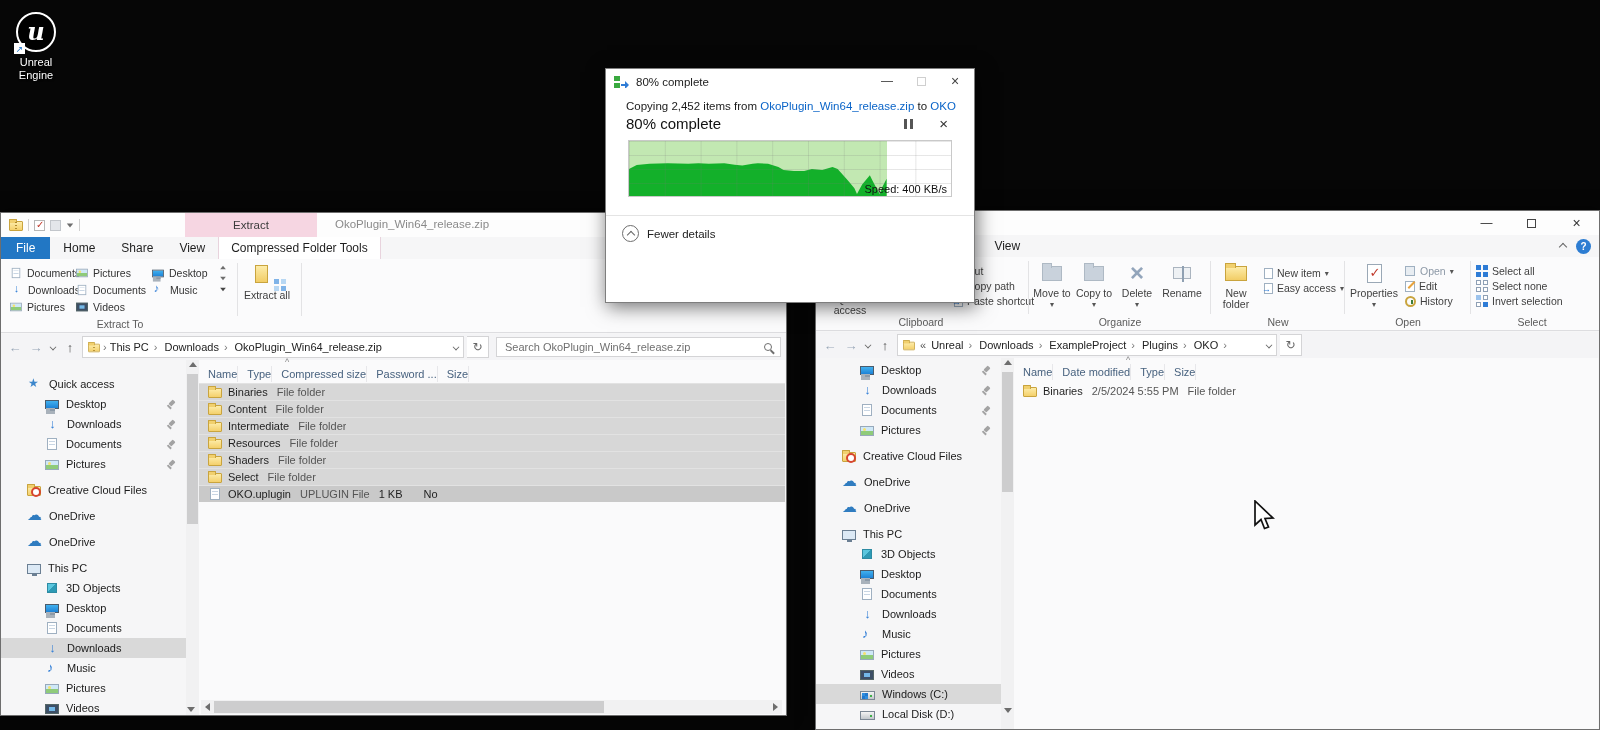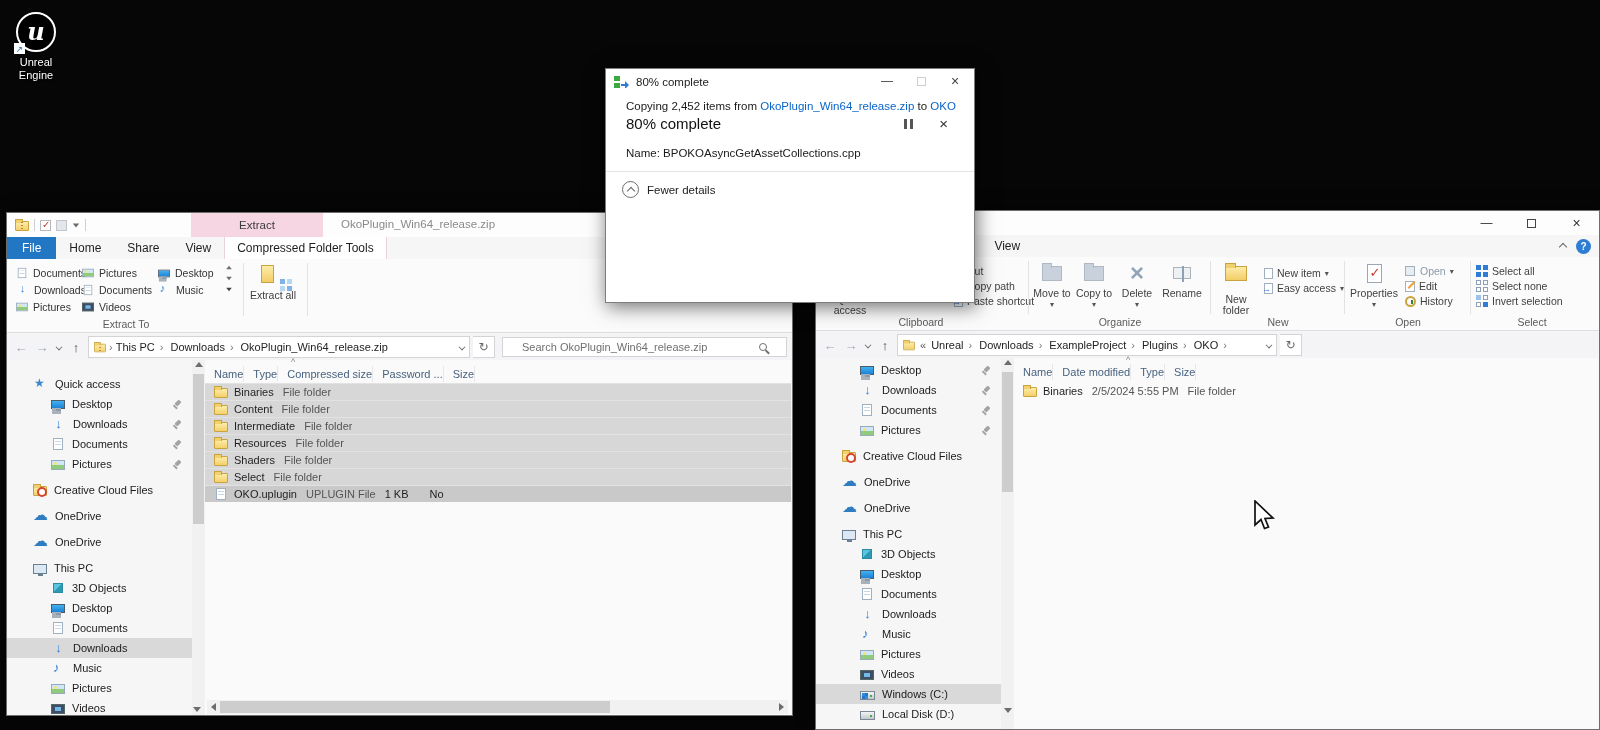--- a/index.html
+++ b/index.html
@@ -27,21 +27,21 @@
 .addrbar{position:absolute;left:0;right:0;height:26px;display:flex;align-items:center;background:#f4f4f6;padding:0 5px;gap:3px;}
 .navarrow{font-size:13px;color:#9aa8b8;width:18px;text-align:center;}
 .navarrow.dark{color:#444;}
 .addrbox{height:22px;background:#fff;border:1px solid #d4d4d6;display:flex;align-items:center;padding:0 4px;gap:2px;font-size:11px;color:#222;}
 .crumbwrap{display:flex;align-items:center;}
 .crumb{display:flex;align-items:center;white-space:nowrap;padding:0 1px;}
 .crumb::after{content:"›";color:#777;padding:0 5px;font-size:11px;}
 .crumbwrap.trail .crumb:last-child::after{content:"›";}
 .crumbwrap.notrail .crumb:last-child::after{content:"";padding:0;}
 .refreshseg{height:22px;width:22px;background:#fff;border:1px solid #d4d4d6;border-left:none;display:flex;align-items:center;justify-content:center;color:#666;font-size:12px;}
-.searchbox{height:20px;background:#fff;border:1px solid #d4d4d6;display:flex;align-items:center;padding:0 19px;}
+.searchbox{height:20px;background:#fff;border:1px solid #d4d4d6;display:flex;align-items:center;padding:0 8px;}
 .searchbox input{border:none;outline:none;flex:1;font-size:11px;color:#444;background:transparent;}
 .searchbox input::placeholder{color:#707070;}
 .body{position:absolute;left:0;right:0;bottom:0;}
 .sidebar{position:absolute;left:0;width:185px;top:0;bottom:0;overflow:hidden;}
 .sbitem{height:20px;display:flex;align-items:center;gap:7px;padding-left:26px;font-size:11px;color:#1b1b1b;}
 .sbitem.indent{padding-left:44px;}
 .sbitem.gap{margin-top:6px;}
 .sbitem.selected{background:#d9d9d9;}
 .sbitem .pin{display:none;margin-left:auto;margin-right:10px;}
 .sbitem.pinned .pin{display:block;}
@@ -164,21 +164,21 @@
 <body>
 
 <div id="ue-shortcut">
   <div id="ue-logo">
     <span class="u">u</span>
     <span class="sc">↗</span>
   </div>
   <div class="lbl">Unreal Engine</div>
 </div>
 
-<div class="window" id="lw" style="left:6px;top:212px;width:787px;height:504px;z-index:10;">
+<div class="window" id="lw" style="left:0;top:212px;width:787px;height:504px;z-index:10;">
   <div class="titlebar">
     <div class="qat">
       <span class="ic ic-zip"></span>
       <span class="sep"></span>
       <span class="checkicon"></span>
       <span class="greybox"></span>
       <span class="tri tri-down" style="transform:scale(.8);"></span>
       <span class="sep"></span>
     </div>
   </div>
@@ -656,21 +656,21 @@
     </div>
     <div class="rbig" style="left:342px;width:48px;">
       <div class="ricon">
           <span class="ri-rename"></span>
         </div>
       <span>Rename</span>
     </div>
     <div class="rgroup-label" style="left:216px;width:176px;">Organize</div>
     <div class="rsep" style="left:394px;"></div>
 
-    <div class="rbig" style="left:398px;width:44px;justify-content:space-between;">
+    <div class="rbig" style="left:398px;width:44px;">
       <div class="ricon">
           <span class="ri-folder"></span>
         </div>
       <span>New folder</span>
     </div>
     <div class="rsmallcol" style="left:446px;top:10px;">
       <div class="rsmall">
           <span class="si si-doc"></span>
           <span>New item</span>
           <span class="dd">▾</span>
@@ -945,22 +945,30 @@
     <a href="#">OKO</a>
   </div>
   <div class="dheadrow">
     <span class="dheading">80% complete</span>
     <span class="pausebtn">
         <i></i>
         <i></i>
       </span>
     <span class="dcancel">×</span>
   </div>
+  <div class="speedchart">
+    <div class="chart-fill" style="width: 80%;">
+      <svg viewBox="0 0 100 57" preserveAspectRatio="none">
+        <polygon fill="#13b02a" points="0,29 3,25 8,23.5 15,23 23,23.5 27,23 31,23.5 37,23 41,24.5 44,25.5 48,23.5 50,23 54,23.5 58,27 60,30 64,31 68,31 71,29 75,30 79,27 81,29 83,35 85,41 87.5,49 88.5,55 90.5,45 93.5,35.5 94.5,41 96.5,51 97.3,55 98.5,47 100,39 100,57 0,57"></polygon>
+      </svg>
+    </div>
+    <div class="chart-grid"></div>
+    <span class="speedlabel">Speed: 400 KB/s</span>
+  </div>
   <div class="ddetails">
-    <div><span class="lab">Name:</span> <span>BPOKOAsyncGetAssetCollections.cpp</span></div>
   </div>
   <div class="dsep"></div>
   <div class="fewer">
     <span class="circ">
         <span class="chev up"></span>
       </span>
     <span class="ftext">Fewer details</span>
   </div>
 </div>
 

